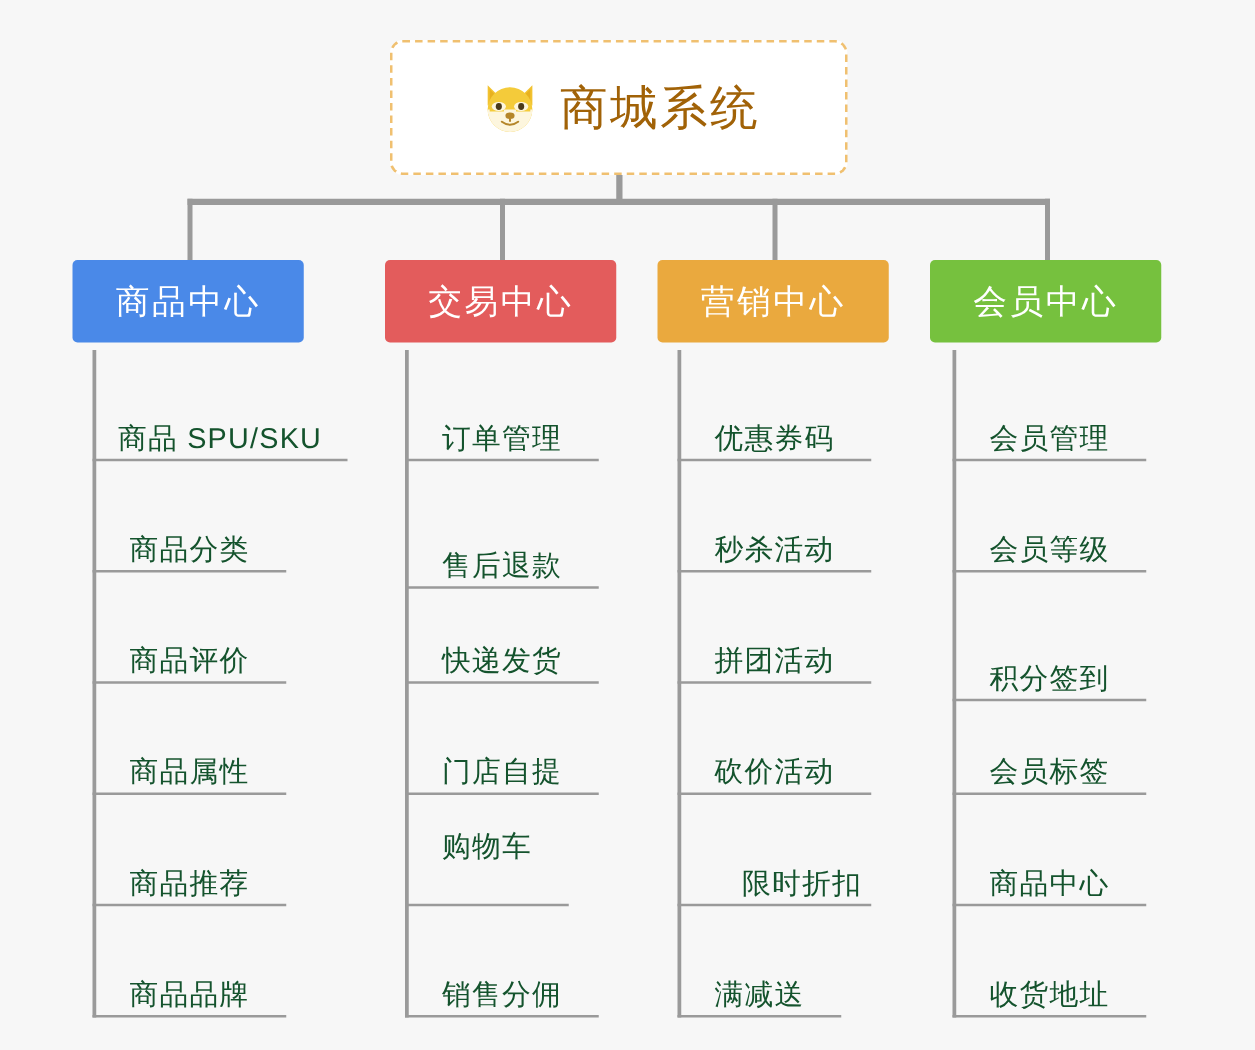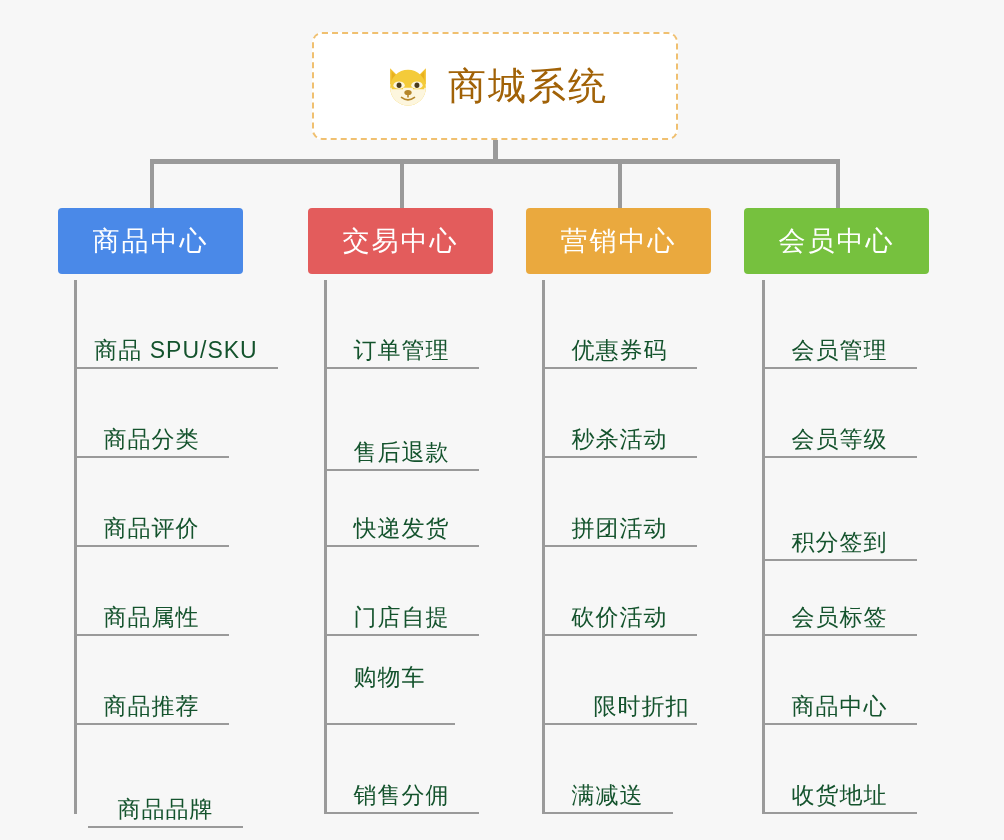--- a/index.html
+++ b/index.html
@@ -159,21 +159,21 @@
       </div>
     <div class="leaf-item" style="top:178px; width:155px;">
         <span class="leaf-label">商品评价</span>
       </div>
     <div class="leaf-item" style="top:267px; width:155px;">
         <span class="leaf-label">商品属性</span>
       </div>
     <div class="leaf-item" style="top:356px; width:155px;">
         <span class="leaf-label">商品推荐</span>
       </div>
-    <div class="leaf-item" style="top:459px; width:155px;margin-left:14px;">
+    <div class="leaf-item" style="top:445px; width:155px;">
         <span class="leaf-label">商品品牌</span>
       </div>
   </div>
 
   <div class="leaf-col" style="left:324px;">
     <div class="leaf-trunk" style="height:534px;"></div>
     <div class="leaf-item" style="top:0px;   width:155px;">
         <span class="leaf-label">订单管理</span>
       </div>
     <div class="leaf-item" style="top:89px;  width:155px;margin-top:13px;">

